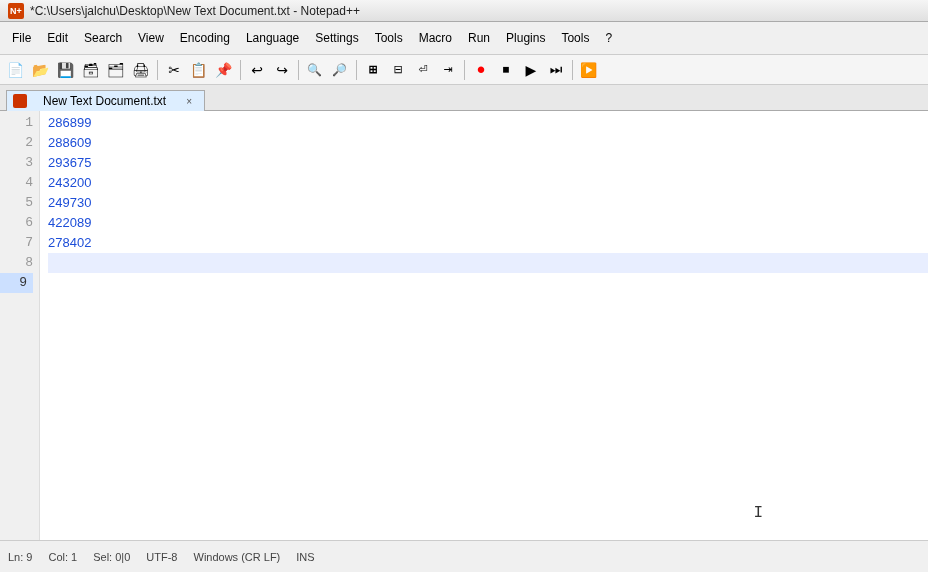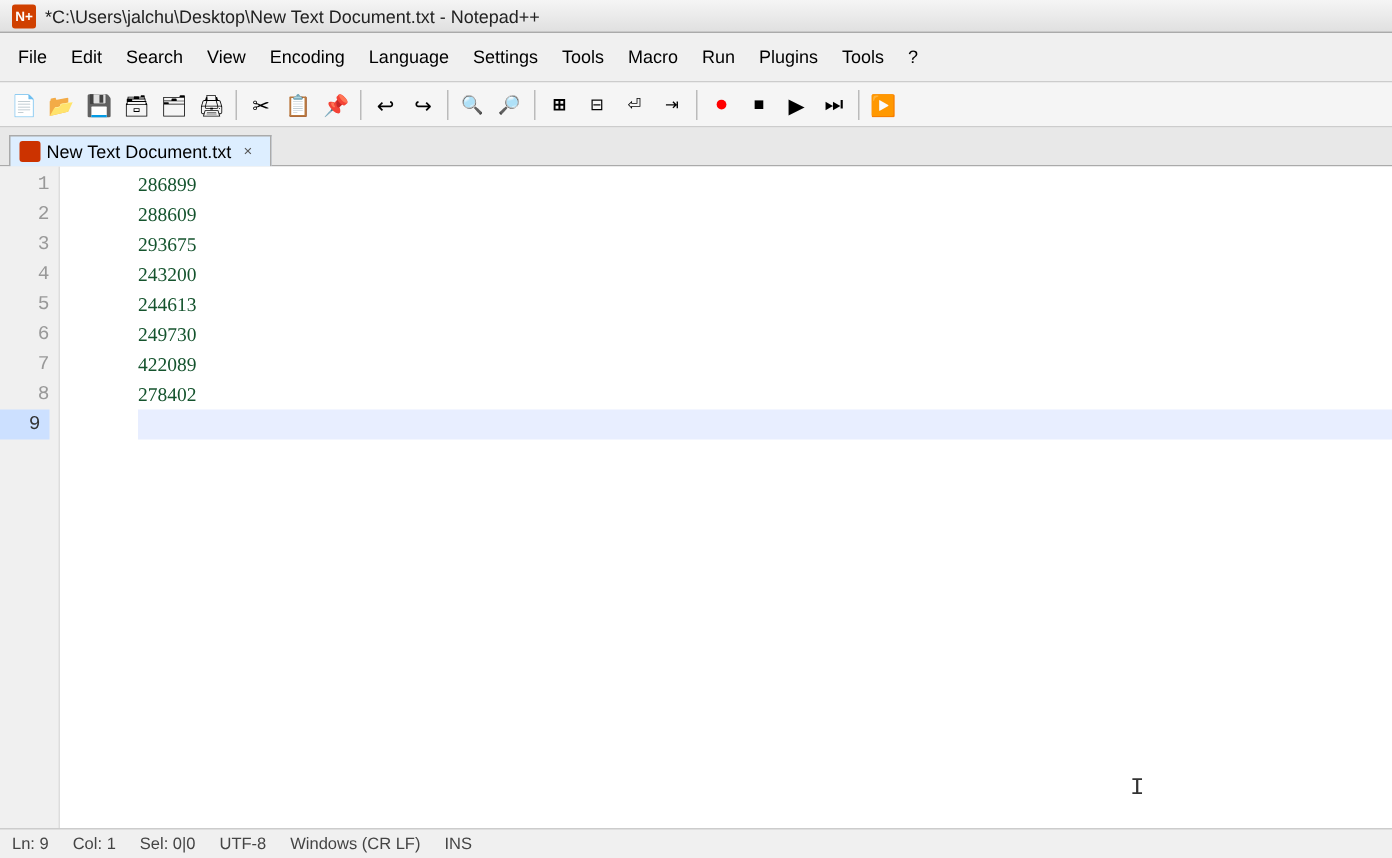--- a/index.html
+++ b/index.html
@@ -91,21 +91,21 @@
       background: #e8e8e8;
       height: 26px;
       display: flex;
       align-items: flex-end;
       padding: 0 0 0 6px;
       border-bottom: 1px solid #aaa;
     }
     .tab {
       display: flex;
       align-items: center;
-      gap: 4px;
+      gap: 16px;
       padding: 3px 8px 3px 6px;
       background: #ddeeff;
       border: 1px solid #aaa;
       border-bottom: none;
       font-family: 'Segoe UI', Arial, sans-serif;
       font-size: 12px;
       cursor: pointer;
       position: relative;
       top: 1px;
       margin-top: 26px;
@@ -162,41 +162,40 @@
     }
     #code-area {
       flex: 1;
       padding: 2px 0 2px 8px;
       overflow: auto;
       background: white;
     }
     .code-line {
       height: 20px;
       line-height: 20px;
-      color: #14532d;
+      color: #1d4ed8;
       white-space: pre;
       font-size: 13px;
-      font-family: Liberation Serif, serif;
-      margin-left: 44px;
+      font-family: Liberation Sans, sans-serif;
     }
     .code-line.highlighted {
       background: #e8eeff;
     }
     
     #cursor {
       position: absolute;
       bottom: 18px;
       right: 160px;
       font-size: 16px;
       color: #333;
       font-family: 'Courier New', Courier, monospace;
     }
     
     #status-bar {
-      height: 20px;
+      height: 32px;
       background: #f0f0f0;
       border-top: 1px solid #ccc;
       display: flex;
       align-items: center;
       padding: 0 8px;
       font-family: 'Segoe UI', Arial, sans-serif;
       font-size: 11px;
       color: #444;
       gap: 16px;
     }
@@ -277,21 +276,20 @@
     <div class="line-num">6</div>
     <div class="line-num">7</div>
     <div class="line-num">8</div>
     <div class="line-num selected-line">9</div>
   </div>
   <div id="code-area">
     <div class="code-line">286899</div>
     <div class="code-line">288609</div>
     <div class="code-line">293675</div>
     <div class="code-line">243200</div>
-    <div class="code-line">244613</div>
     <div class="code-line">249730</div>
     <div class="code-line">422089</div>
     <div class="code-line">278402</div>
     <div class="code-line highlighted"></div>
   </div>
 
   <div id="cursor" style="position:absolute; bottom:18px; right:165px; font-size:16px; color:#333; font-family: 'Courier New', monospace; pointer-events:none;">I</div>
 </div>
 
 <div id="status-bar">

